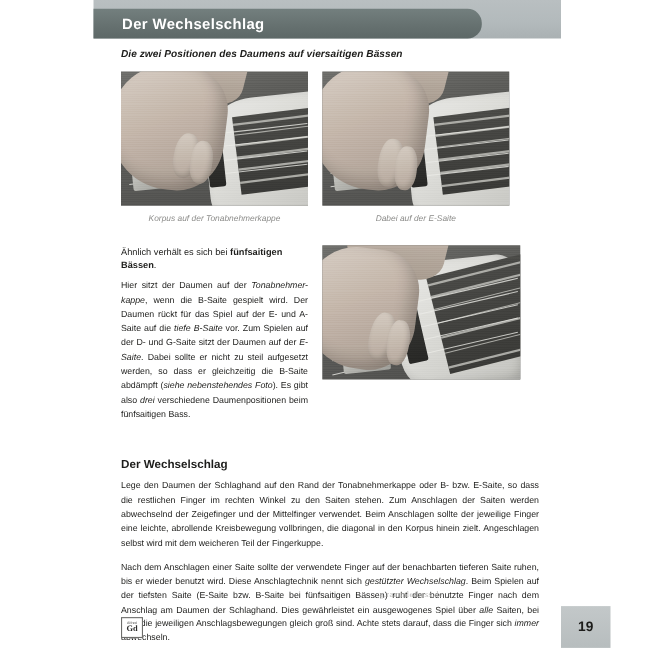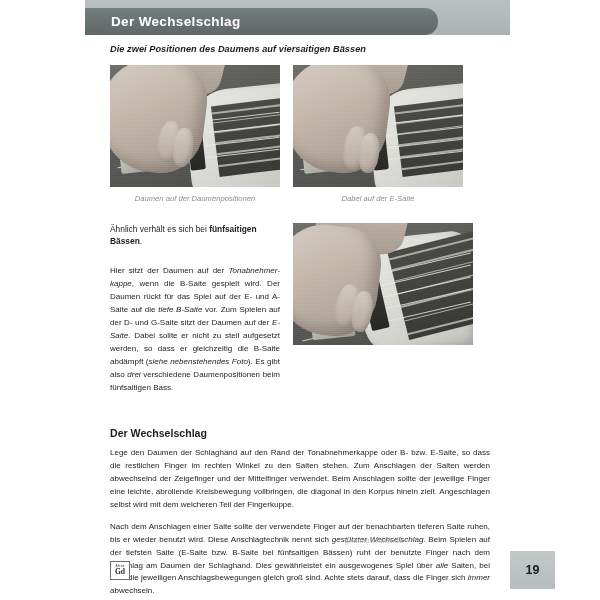--- a/index.html
+++ b/index.html
@@ -169,21 +169,21 @@
     margin-top:8px;
     align-items:flex-start;
   }
   .sec2-left{ width:170px; }
   .sec2-right{ width:180px; }
 
   .lead{
     font-size:8.4px;
     color:#1d1d1b;
     line-height:1.45;
-    margin-bottom:18px;
+    margin-bottom:7px;
   }
   .lead b{ font-weight:bold; }
 
   .body-just{
     font-size:8px;
     color:#1d1d1b;
     line-height:1.62;
     text-align:justify;
   }
   .body-just i{ font-style:italic; }
@@ -292,21 +292,21 @@
             <div class="ph-string" style="top:66%"></div>
             <div class="ph-string" style="top:76%"></div>
             <div class="ph-pickup"></div>
             <div class="ph-bridge"></div>
             <div class="ph-arm"></div>
             <div class="ph-hand"></div>
             <div class="ph-finger" style="left:28%;top:46%;width:13%;height:34%;transform:rotate(12deg)"></div>
             <div class="ph-finger" style="left:37%;top:52%;width:12%;height:32%;transform:rotate(8deg)"></div>
             <div class="ph-grain"></div>
           </div>
-          <div class="caption">Daumen auf der Daumenpositionen</div>
+          <div class="caption">Korpus auf der Tonabnehmerkappe</div>
         </div>
 
         <div class="photo-cell">
           <div class="photo">
             <div class="ph-bg"></div>
             <div class="ph-body"></div>
             <div class="ph-neck">
               <div class="ph-fret" style="top:9%"></div>
               <div class="ph-fret" style="top:23%"></div>
               <div class="ph-fret" style="top:38%"></div>

